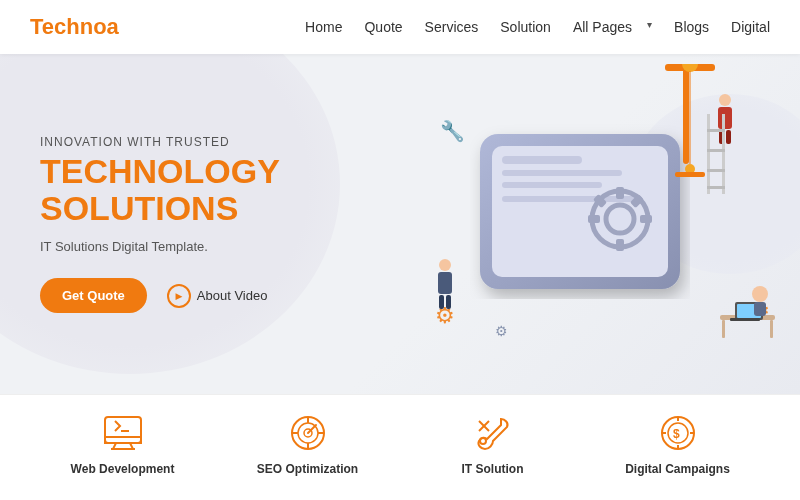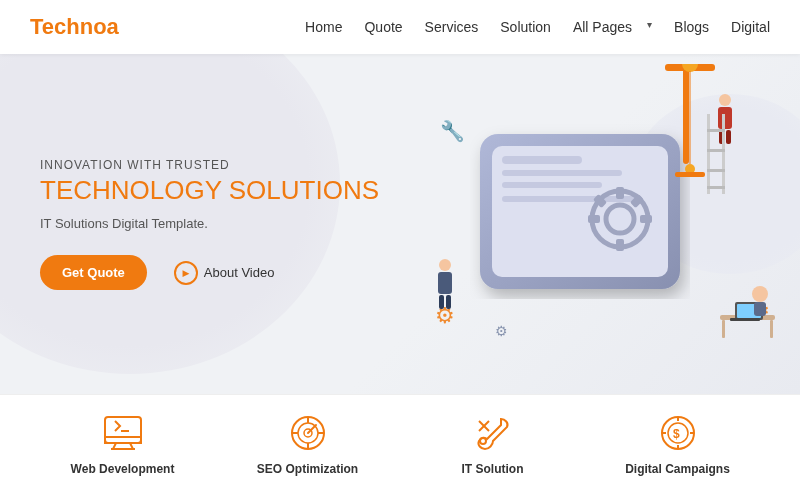--- a/index.html
+++ b/index.html
@@ -27,23 +27,23 @@
       padding: 0 40px; height: 340px; overflow: hidden;
       background: linear-gradient(135deg, #f0f2f5 60%, #e8eaf0 100%);
     }
     .hero-blob {
       position: absolute; top: -60px; left: -80px; width: 420px; height: 380px;
       background: radial-gradient(ellipse at center, #e8e8ef 60%, transparent 100%);
       border-radius: 50%; z-index: 0;
     }
     .hero-content { position: relative; z-index: 2; max-width: 340px; }
     .hero-sub { font-size: 12px; color: #555; letter-spacing: 1px; text-transform: uppercase; margin-bottom: 4px; }
-    .hero-title-orange { font-size: 26px; font-weight: 400; color: #f07a10; line-height: 1.1; text-transform: uppercase; }
+    .hero-title-orange { font-size: 34px; font-weight: 700; color: #f07a10; line-height: 1.1; text-transform: uppercase; }
     .hero-desc { font-size: 13px; color: #555; margin: 10px 0 20px; line-height: 1.6; }
-    .hero-actions { display: flex; align-items: center; gap: 27px; }
+    .hero-actions { display: flex; align-items: center; gap: 20px; }
     .get-quote-btn {
       background: #f07a10; color: #fff; border: none; border-radius: 22px;
       padding: 10px 22px; font-size: 13px; font-weight: 700; cursor: pointer;
     }
     .watch-video { display: flex; align-items: center; gap: 6px; color: #333; font-size: 13px; cursor: pointer; text-decoration: none; }
     .play-icon {
       width: 24px; height: 24px; border-radius: 50%; border: 2px solid #f07a10;
       display: flex; align-items: center; justify-content: center; color: #f07a10; font-size: 9px;
     }
 

